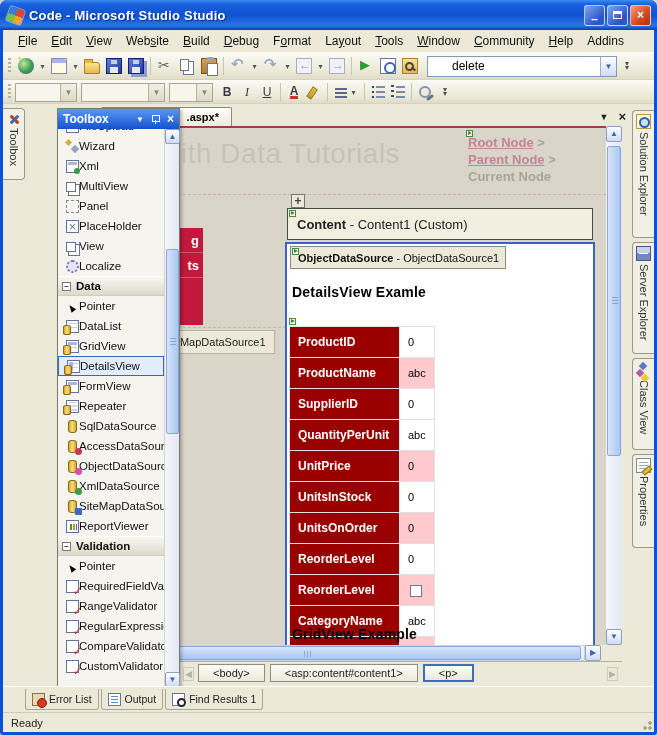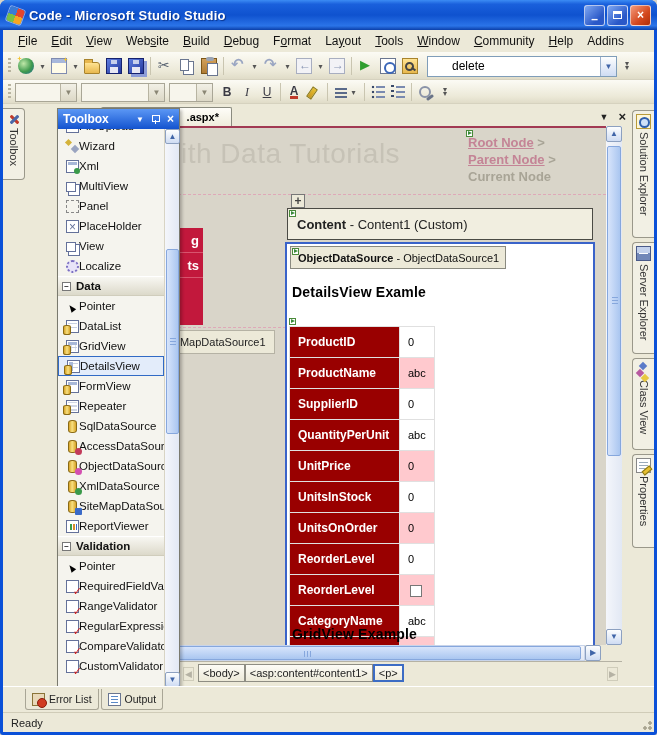--- a/index.html
+++ b/index.html
@@ -139,21 +139,21 @@
   .sb-grip.v{left:4px;width:6px;height:9px;background:repeating-linear-gradient(180deg,#86a7dd 0 1px,transparent 1px 3px);}
   .sb-grip.h{top:4px;height:6px;width:9px;background:repeating-linear-gradient(90deg,#86a7dd 0 1px,transparent 1px 3px);}
   #vscroll{position:absolute;left:463px;top:19px;width:16px;height:519px;}
   #vscroll .sb-track{inset:0;background:linear-gradient(90deg,#f4f6fb,#e2e8f4);}
   #hscroll{position:absolute;left:0px;top:538px;width:479px;height:16px;background:#ece9d8;}
   #hscroll .sb-track{left:2px;top:0;width:440px;height:16px;background:linear-gradient(180deg,#f4f6fb,#e2e8f4);border:1px solid #c8d4ea;}
   
   #tagbar{position:absolute;left:0;top:554px;width:479px;height:24px;background:#ece9d8;border-top:1px solid #b5b2a4;display:flex;align-items:center;}
   .tag-arrow{position:absolute;top:5px;width:11px;height:14px;color:#b5b2a4;font-size:9px;display:flex;align-items:center;justify-content:center;border:1px solid #cfccba;}
   #tag-left{left:40px;} #tag-right{left:464px;}
-  .tag-btn{height:18px;border:1px solid #8e8d83;background:linear-gradient(#fdfcf6,#ece9d8);font-size:11px;color:#222;display:flex;align-items:center;padding:0 4px;flex:none;}
+  .tag-btn{height:18px;border:1px solid #8e8d83;background:linear-gradient(#fdfcf6,#ece9d8);font-size:11px;color:#222;display:flex;align-items:center;padding:0 14px;margin-right:5px;flex:none;}
   .tag-btn.sel{border:2px solid #3c6cc4;}
   #tag-btns{position:absolute;left:55px;top:2px;display:flex;}
   
   #right-strip{position:absolute;right:0;top:74px;width:22px;bottom:53px;background:#ece9d8;}
   .rtab{position:absolute;left:0;width:22px;background:#f2f0e4;border:1px solid #9a988a;border-right:none;border-radius:4px 0 0 4px;display:flex;flex-direction:column;align-items:center;padding-top:3px;font-size:11px;color:#333;}
   .rtab .vlabel{writing-mode:vertical-rl;margin-top:3px;white-space:nowrap;}
   .rt-ico{position:relative;width:15px;height:15px;flex:none;}
   .rt-solution-explorer{background:#fdf6d8;border:1px solid #b89a3a;}
   .rt-solution-explorer::after{content:"";position:absolute;right:0px;bottom:0px;width:7px;height:7px;border:2px solid #2f5fae;border-radius:50%;background:#cfe0f8;}
   .rt-server-explorer{background:linear-gradient(#c4d2ec 0 6px,#7288b8 6px);border:1px solid #4a5a88;}
@@ -658,20 +658,24 @@
 
     <div id="bottombar">
         <span class="btab">
           <span class="bt-ico bt-error-list"></span>
           <span>Error List</span>
         </span>
         <span class="btab">
           <span class="bt-ico bt-output"></span>
           <span>Output</span>
         </span>
+        <span class="btab">
+          <span class="bt-ico bt-find-results"></span>
+          <span>Find Results 1</span>
+        </span>
       </div>
 
     <div id="statusbar">
       <span>Ready</span>
       <span id="resize-grip"></span>
     </div>
   </div>
 </div>
 
 </body></html>

